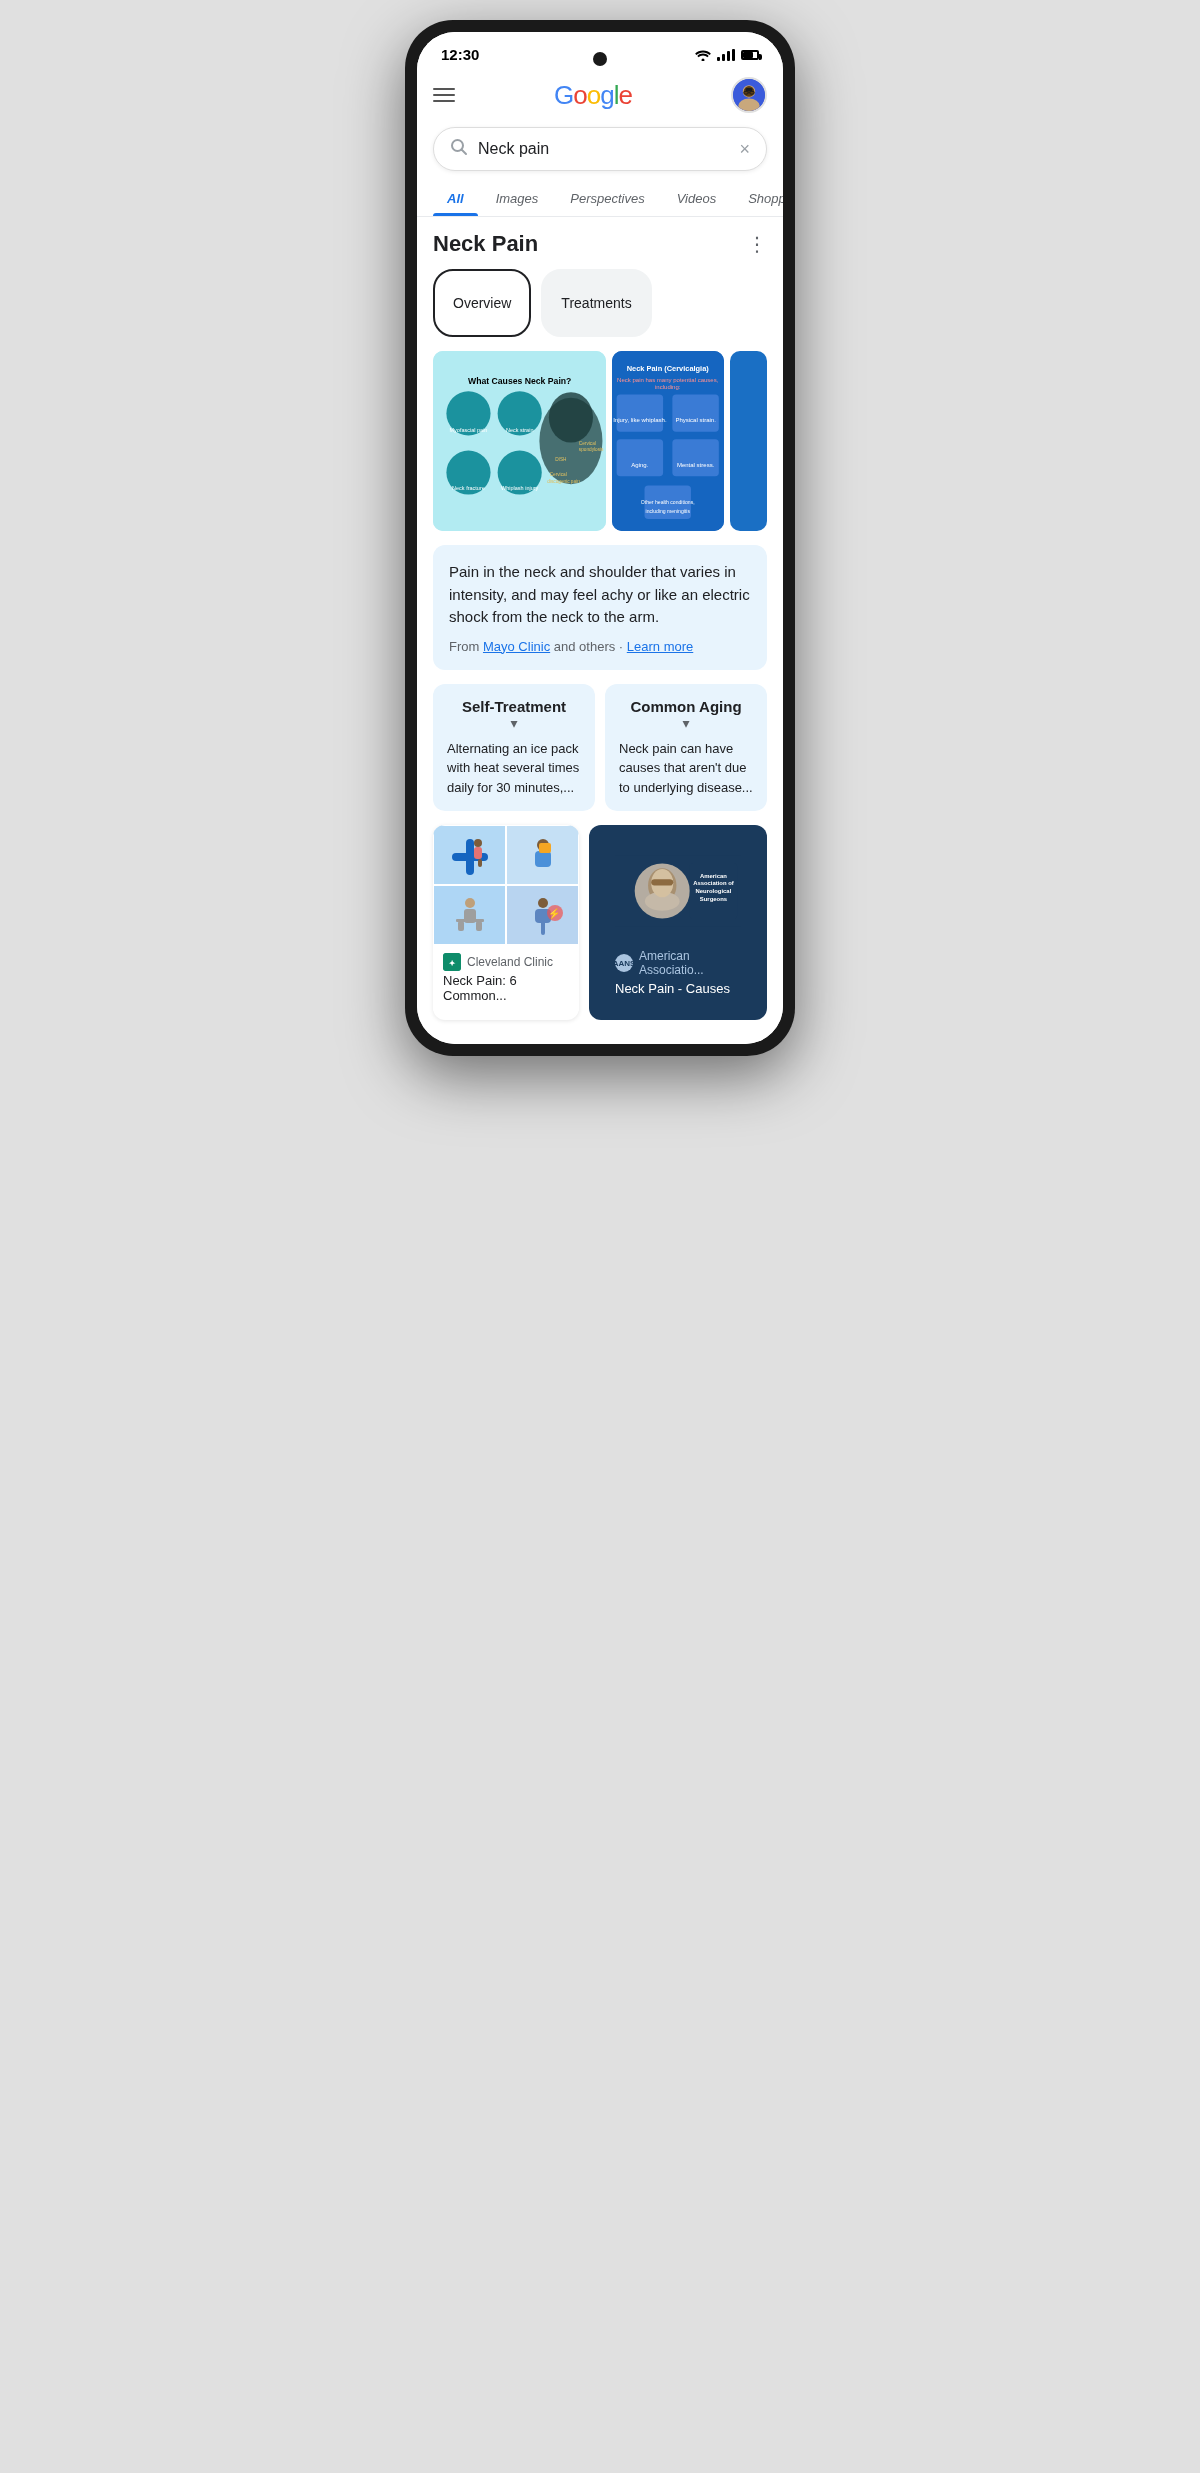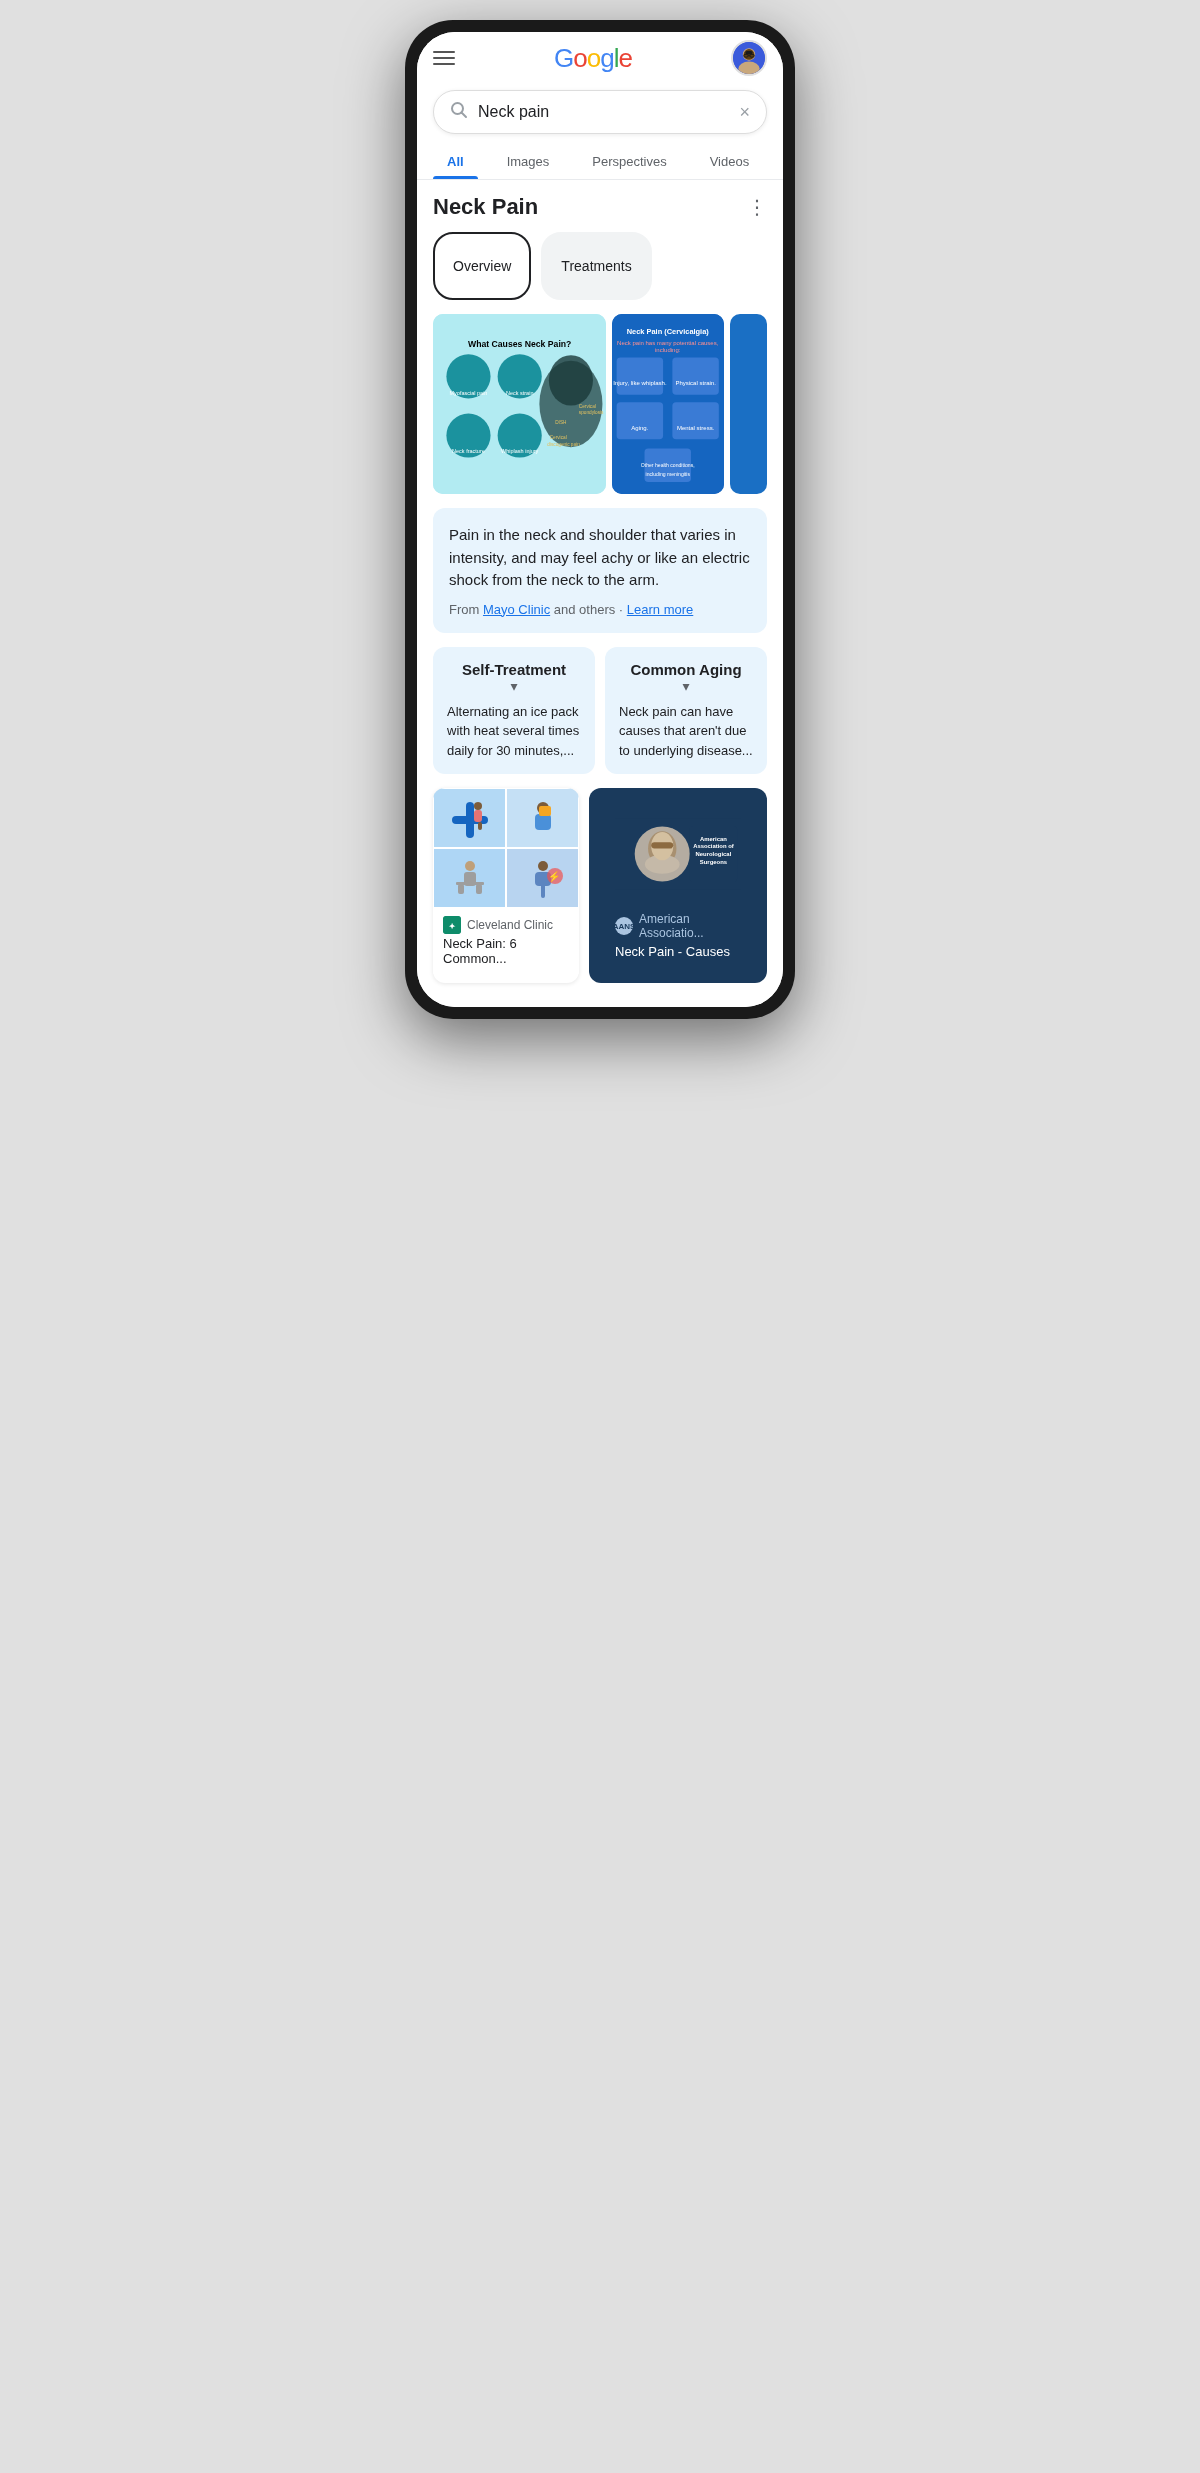--- a/index.html
+++ b/index.html
@@ -115,25 +115,26 @@
       font-size: 16px;
       color: #202124;
     }
     .search-clear {
       color: #9aa0a6;
       font-size: 18px;
       cursor: pointer;
     }
     .tabs-row {
       display: flex;
-      gap: 15px;
+      gap: 4px;
       border-bottom: 1px solid #e8eaed;
       padding: 0 16px;
       overflow-x: auto;
       scrollbar-width: none;
+      font-style: italic;
     }
     .tabs-row::-webkit-scrollbar { display: none; }
     .tab-item {
       padding: 10px 14px;
       font-size: 13px;
       color: #5f6368;
       cursor: pointer;
       white-space: nowrap;
       position: relative;
       font-weight: 500;
@@ -410,20 +411,43 @@
       border-radius: 1px;
       width: 70%;
     }
   </style>
 </head>
 <body>
 
 <div class="phone-frame">
   <div class="phone-screen">
 
+    <div class="status-bar">
+      <span class="status-time">12:30</span>
+      <div class="camera-notch"></div>
+      <div class="status-icons">
+
+        <svg width="16" height="12" viewBox="0 0 16 12">
+          <path d="M8 9.5a1.5 1.5 0 110 3 1.5 1.5 0 010-3z" fill="#000"></path>
+          <path d="M8 6.5C9.7 6.5 11.2 7.2 12.3 8.3l1.4-1.4C12.1 5.3 10.1 4.5 8 4.5S3.9 5.3 2.3 6.9l1.4 1.4C4.8 7.2 6.3 6.5 8 6.5z" fill="#000"></path>
+          <path d="M8 3.5c2.5 0 4.8 1 6.5 2.6l1.4-1.4C14 2.6 11.1 1.5 8 1.5S2 2.6 0.1 4.7l1.4 1.4C3.2 4.5 5.5 3.5 8 3.5z" fill="#000"></path>
+        </svg>
+
+        <div class="signal-bars">
+          <div class="signal-bar" style="height:4px;"></div>
+          <div class="signal-bar" style="height:7px;"></div>
+          <div class="signal-bar" style="height:10px;"></div>
+          <div class="signal-bar" style="height:12px;"></div>
+        </div>
+
+        <div class="battery-icon">
+          <div class="battery-fill"></div>
+        </div>
+      </div>
+    </div>
 
     <div class="header">
       <div class="menu-icon">
         <span></span>
           <span></span>
           <span></span>
       </div>
       <div class="google-logo">
         <span class="g-blue">G</span>
           <span class="g-red">o</span>

